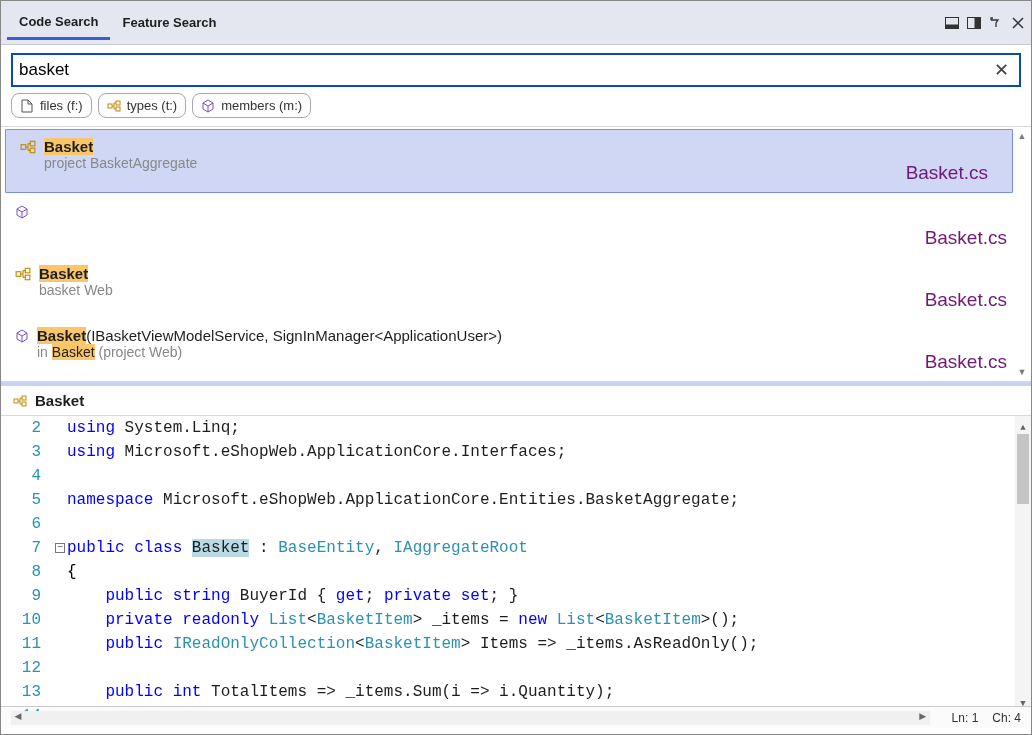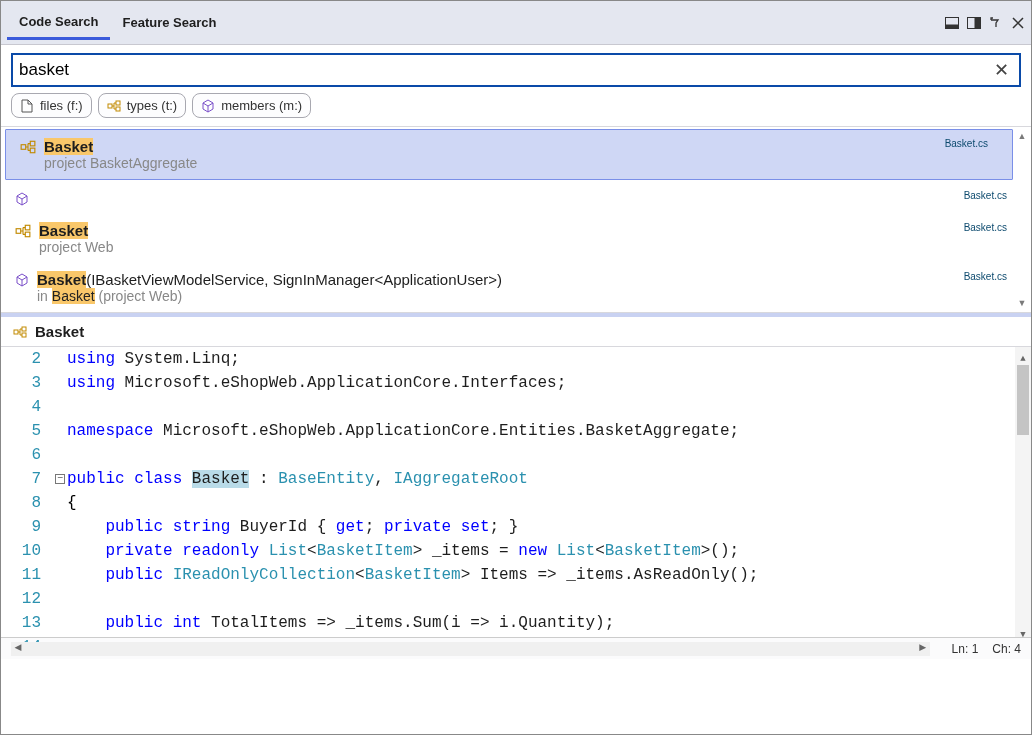--- a/index.html
+++ b/index.html
@@ -92,22 +92,23 @@
   margin: 2px 18px 2px 4px;
   border-radius: 1px;
 }
 .result-content { flex: 1; }
 .result-title { font-size: 15px; color: #1e1e1e; }
 .result-title .hl { background: #f9c76a; font-weight: 600; }
 .result-sub { font-size: 14px; color: #888; }
 .result-sub .hl { background: #f9c76a; color: #222; }
 .result-sub .inword { color: #888; }
 .result-filename {
-  color: #0c4a6e;
-  font-size: 10px;
+  color: #701a75;
+  font-size: 19px;
+  margin-top: 24px;
 }
 .results-scroll {
   position: absolute;
   right: 2px; top: 4px; bottom: 4px;
   width: 14px;
   display: flex;
   flex-direction: column;
   align-items: center;
   justify-content: space-between;
   color: #7a7a7a;
@@ -288,21 +289,21 @@
       <span style="margin-top: 2px;">
         <svg width="16" height="14" viewBox="0 0 14 12">
           <rect x="1" y="4" width="4" height="4" fill="none" stroke="#c28a00"></rect>
           <rect x="9" y="1" width="4" height="4" fill="none" stroke="#c28a00"></rect>
           <rect x="9" y="7" width="4" height="4" fill="none" stroke="#c28a00"></rect>
           <path d="M5 6 h2 M7 3 h2 M7 9 h2 M7 3 v6" fill="none" stroke="#c28a00"></path>
         </svg>
       </span>
       <div class="result-content">
         <div class="result-title"><span class="hl">Basket</span></div>
-        <div class="result-sub"><span class="inword"></span><span>project Web</span></div>
+        <div class="result-sub"><span class="inword"></span><span>basket Web</span></div>
       </div>
       <div class="result-filename">Basket.cs</div>
     </div>
     <div class="result-item">
       <span style="margin-top: 2px;">
         <svg width="14" height="14" viewBox="0 0 14 14">
           <path d="M7 1 l5 3 v6 l-5 3 l-5 -3 v-6 z" fill="none" stroke="#7a4fc9"></path>
           <path d="M2 4 l5 3 l5 -3 M7 7 v6" fill="none" stroke="#7a4fc9"></path>
         </svg>
       </span>

